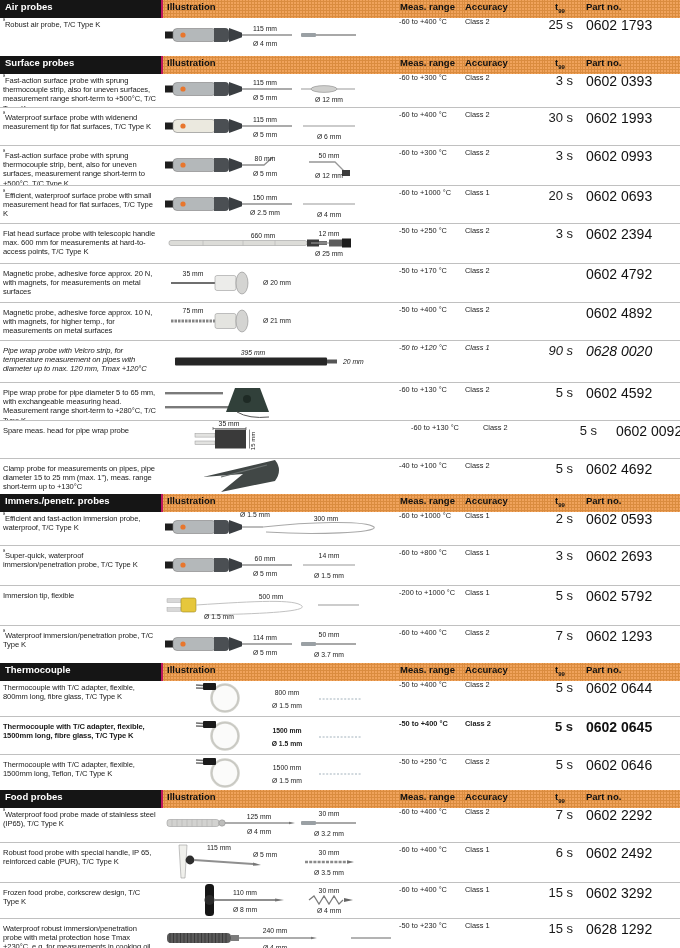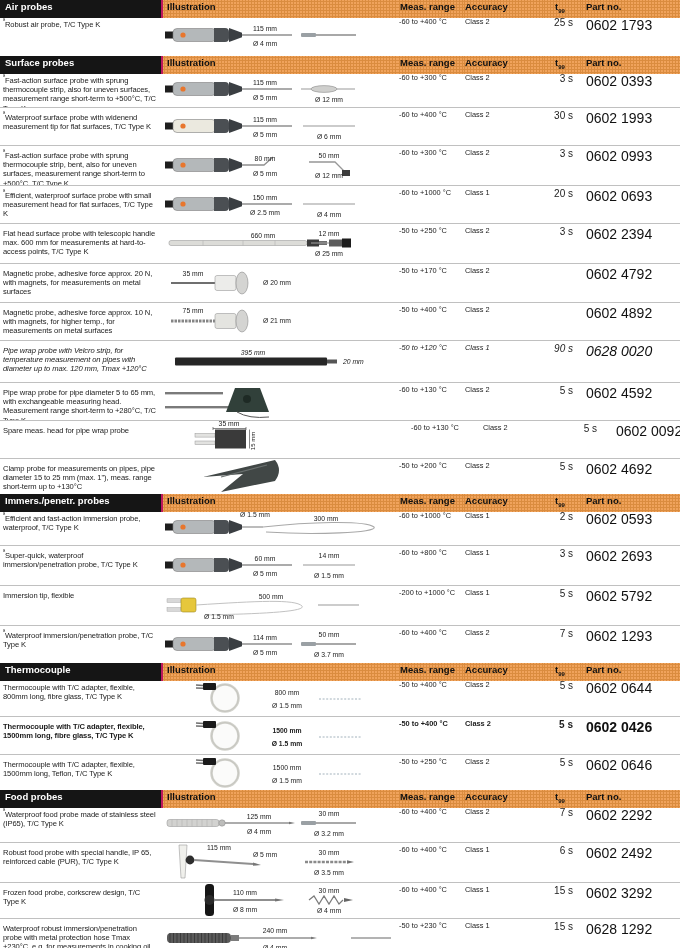--- a/index.html
+++ b/index.html
@@ -25,21 +25,21 @@
   .h-t99{padding-left:12px;}
   .h-t99 sub{font-size:6px;}
   .h-part{padding-left:5px;}
   .row{display:grid;grid-template-columns:163px 235px 65px 80px 38px 99px;}
   .rows .row + .row{box-shadow:inset 0 1px 0 rgba(140,140,140,.55);}
   .cell{overflow:hidden;}
   .desc{font-size:7.6px;line-height:9.6px;padding:2.5px 6px 0 3px;color:#1b1b1b;letter-spacing:-0.1px;}
   .desc sup{font-size:5.6px;}
   .meas{font-size:7.4px;padding:3px 0 0 1px;color:#1b1b1b;white-space:nowrap;}
   .acc{font-size:7.4px;padding:3px 0 0 2px;color:#1b1b1b;}
-  .t99{font-size:10px;padding:3px 8px 0 0;text-align:right;color:#1b1b1b;white-space:nowrap;}
+  .t99{font-size:13px;padding:3px 8px 0 0;text-align:right;color:#1b1b1b;white-space:nowrap;}
   .part{font-size:14px;padding:2.5px 0 0 5px;color:#111;white-space:nowrap;}
   .illus svg{display:block;}
 </style>
 </head>
 <body>
 
 <div id="page">
   <div class="sec">
     <div class="sec-head">
       <div class="sh-title">Air probes</div>
@@ -288,21 +288,21 @@
   </div>
 
   <div class="row" style="height: 36px;">
     <div class="cell desc"><sup class="mark"></sup><span class="dtext">Clamp probe for measurements on pipes, pipe diameter 15 to 25 mm (max. 1"), meas. range short-term up to +130°C</span></div>
     <div class="cell illus">
             <svg width="235" height="36" viewBox="0 0 235 36" xmlns="http://www.w3.org/2000/svg" font-family="Liberation Sans, DejaVu Sans, sans-serif">
               <path d="M112 2 L40 19 L80 16 L58 34 L112 23 Q120 12 112 2 Z" fill="#414746"></path>
               <path d="M104 7 L58 19" stroke="#6a706f" stroke-width="1.2" fill="none"></path>
             </svg>
           </div>
-    <div class="cell meas">-50 to +200 °C</div>
+    <div class="cell meas">-40 to +100 °C</div>
     <div class="cell acc">Class 2</div>
     <div class="cell t99">5 s</div>
     <div class="cell part">0602 4692</div>
   </div>
 </div>
   </div>
 
   <div class="sec">
     <div class="sec-head">
       <div class="sh-title">Immers./penetr. probes</div>
@@ -442,21 +442,21 @@
               <line x1="33" y1="7" x2="40" y2="7.5" stroke="#6e6e6e" stroke-width="1.6"></line>
               <line x1="33" y1="10" x2="40" y2="10.2" stroke="#6e6e6e" stroke-width="1.6"></line>
               <text x="124" y="16.5" text-anchor="middle" font-size="6.8" fill="#1a1a1a">1500 mm</text>
               <text x="124" y="29.5" text-anchor="middle" font-size="6.8" fill="#1a1a1a">Ø 1.5 mm</text>
               <line x1="156" y1="21" x2="199" y2="21" stroke="#a3b2bc" stroke-width="1" stroke-dasharray="2,1.6"></line>
             </svg>
           </div>
     <div class="cell meas">-50 to +400 °C</div>
     <div class="cell acc">Class 2</div>
     <div class="cell t99">5 s</div>
-    <div class="cell part">0602 0426</div>
+    <div class="cell part">0602 0645</div>
   </div>
 
   <div class="row" style="height: 36px;">
     <div class="cell desc"><sup class="mark"></sup><span class="dtext">Thermocouple with T/C adapter, flexible, 1500mm long, Teflon, T/C Type K</span></div>
     <div class="cell illus">
             <svg width="235" height="36" viewBox="0 0 235 36" xmlns="http://www.w3.org/2000/svg" font-family="Liberation Sans, DejaVu Sans, sans-serif">
               <circle cx="62" cy="19" r="13.5" fill="#fbfbfa" stroke="#d2d2cc" stroke-width="2.6"></circle>
               <circle cx="62" cy="19" r="13.5" fill="none" stroke="#b8b8b2" stroke-width="0.5"></circle>
               <rect x="40" y="4" width="13" height="7" rx="1" fill="#1a1a1a"></rect>
               <line x1="33" y1="6" x2="40" y2="6.5" stroke="#6e6e6e" stroke-width="1.6"></line>

